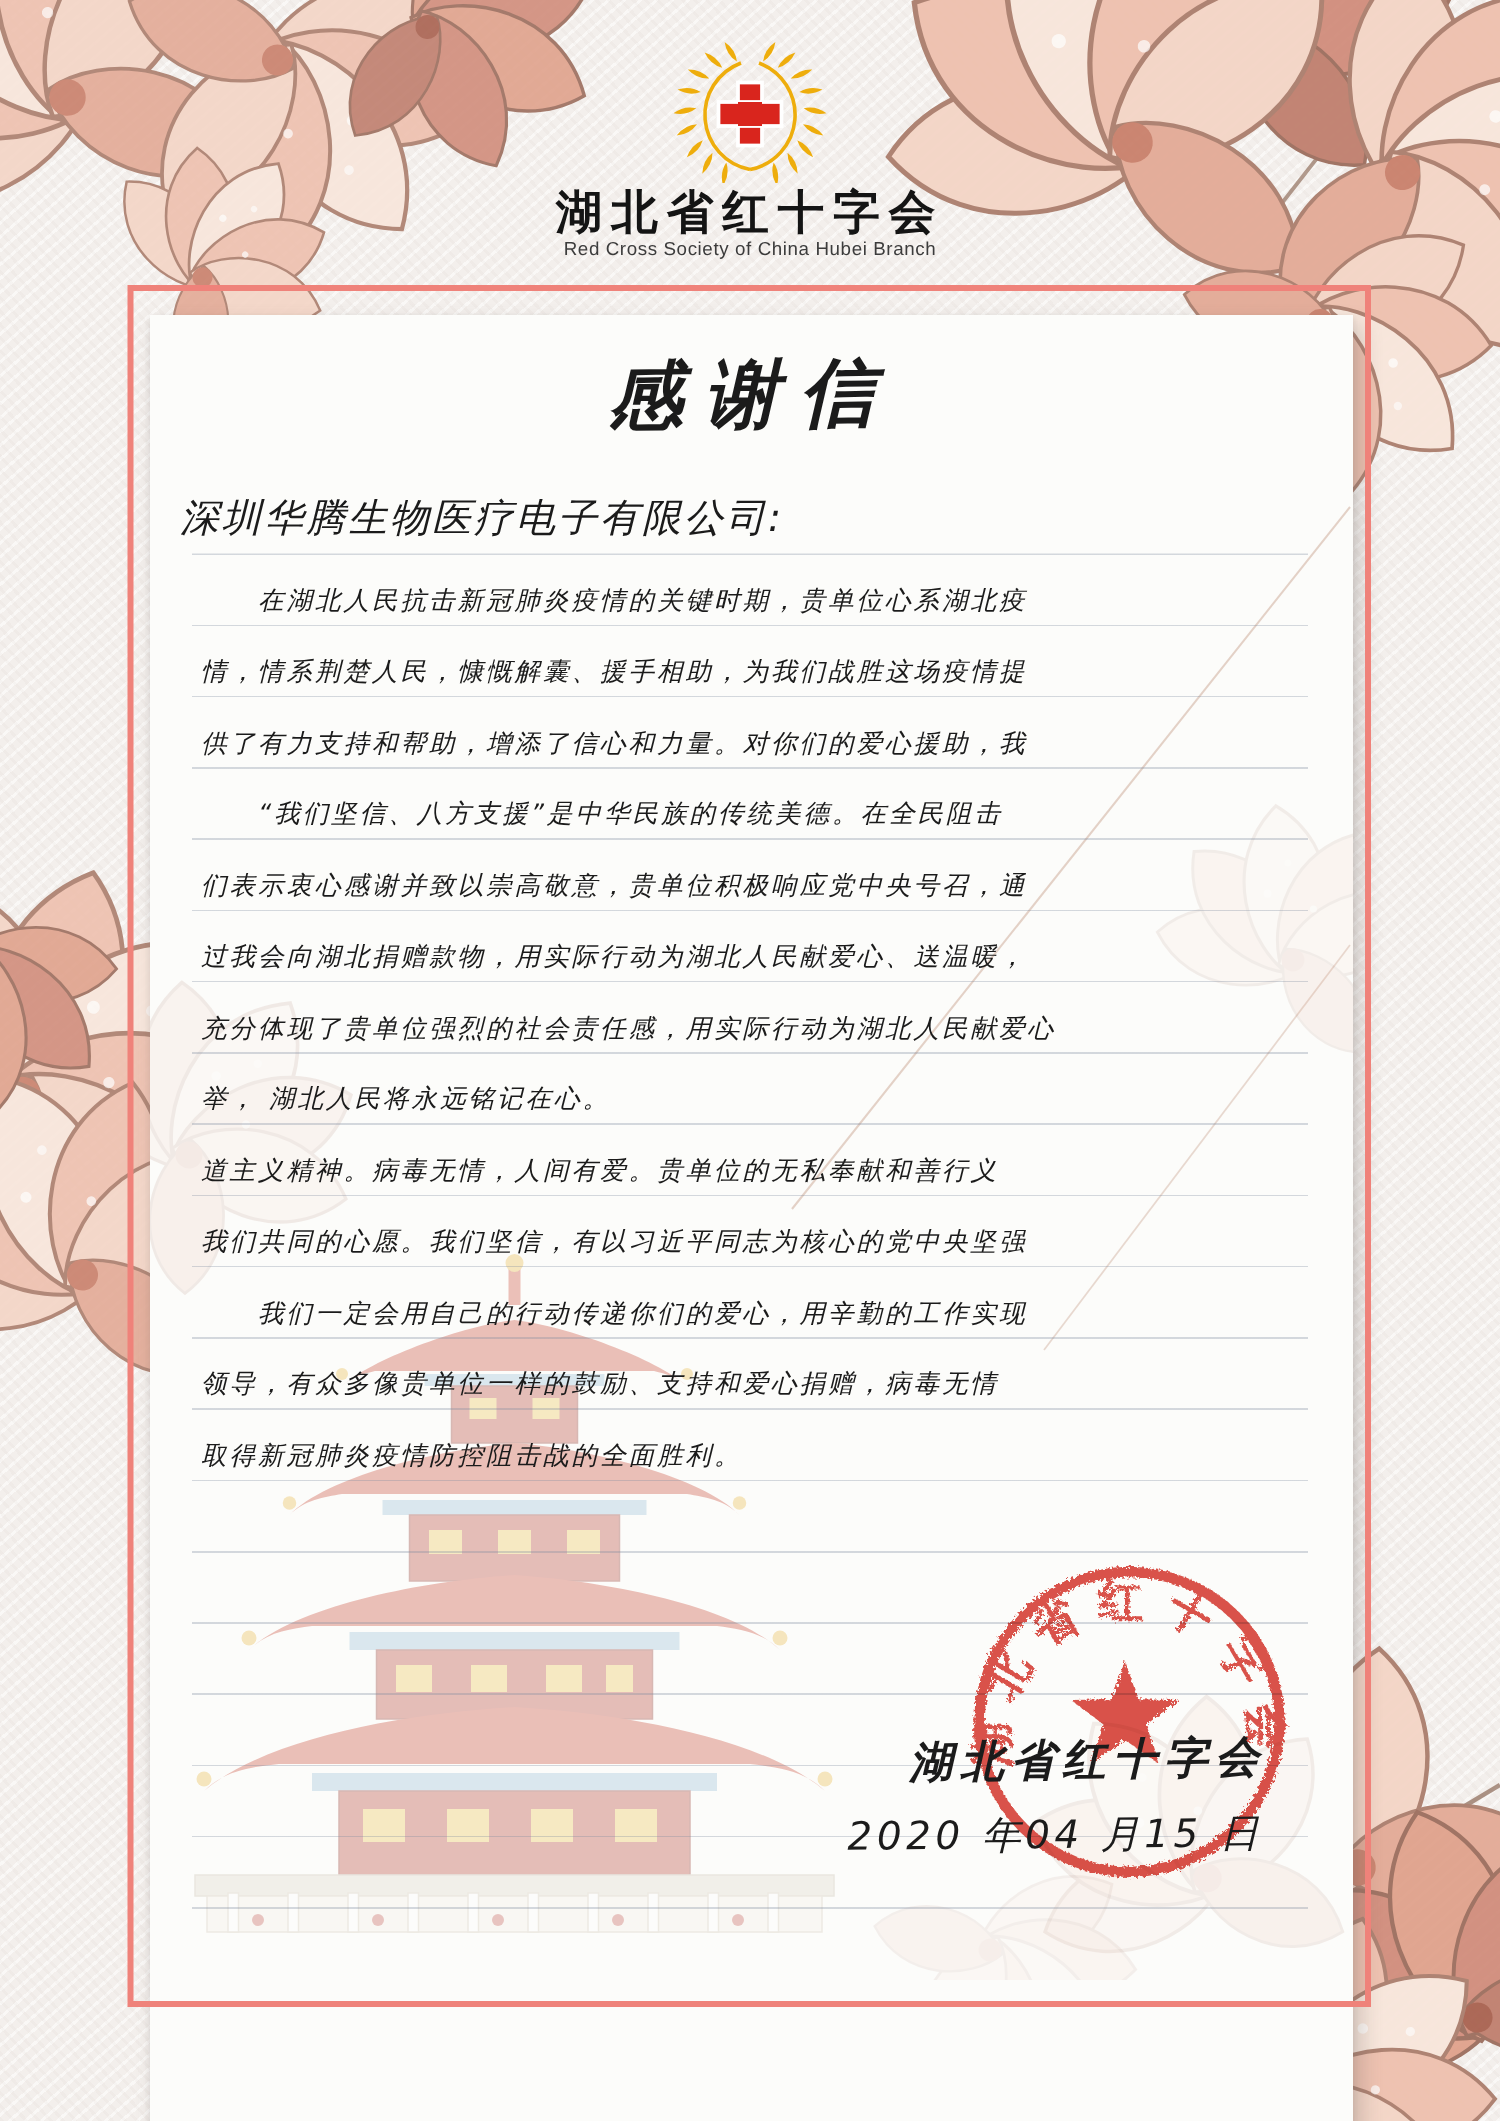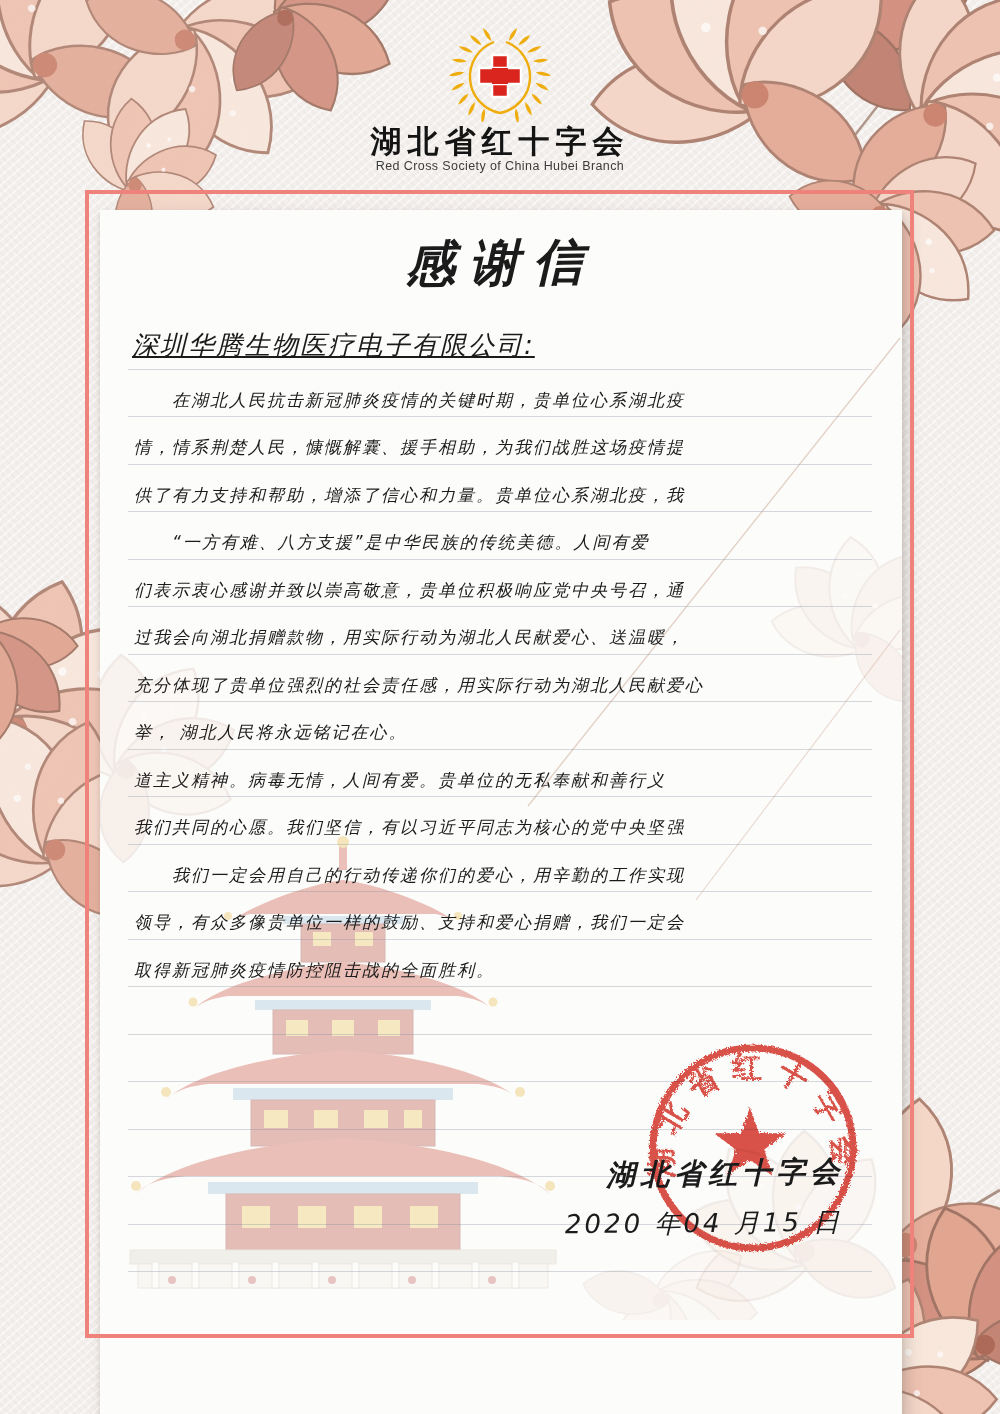--- a/index.html
+++ b/index.html
@@ -41,21 +41,21 @@
     z-index:2;
   }
   
   .hand{font-family:"DejaVu Sans", sans-serif;font-style:italic;color:#1b1b1b;}
   .letter-title{
     top:20px;left:0;right:0;text-align:center;
     font-size:50px;font-weight:700;letter-spacing:14px;
     transform:rotate(-1deg);z-index:4;
   }
   .recipient{
-    top:118px;left:32px;font-size:26px;letter-spacing:2px;z-index:4;text-decoration:underline;
+    top:118px;left:20px;font-size:26px;letter-spacing:2px;z-index:4;
   }
   .bodytext{left:34px;top:160px;width:736px;z-index:4;}
   .bodyline{
     height:47.5px;display:flex;align-items:flex-end;
     padding-bottom:6px;box-sizing:border-box;
     font-size:17px;letter-spacing:2px;white-space:pre;
   }
   .signature{
     top:944px;right:58px;font-size:29px;font-weight:600;letter-spacing:5px;
     z-index:6;transform:rotate(-1deg);
@@ -241,30 +241,30 @@
 
   <div class="abs ruled"></div>
 
   <div class="abs hand letter-title">感谢信</div>
 
   <div class="abs hand recipient">深圳华腾生物医疗电子有限公司:</div>
 
   <div class="abs bodytext">
     <div class="hand bodyline">　　在湖北人民抗击新冠肺炎疫情的关键时期，贵单位心系湖北疫</div>
     <div class="hand bodyline">情，情系荆楚人民，慷慨解囊、援手相助，为我们战胜这场疫情提</div>
-    <div class="hand bodyline">供了有力支持和帮助，增添了信心和力量。贵单位心系湖北疫，我</div>
-    <div class="hand bodyline">　　“一方有难、八方支援”是中华民族的传统美德。人间有爱</div>
+    <div class="hand bodyline">供了有力支持和帮助，增添了信心和力量。对你们的爱心援助，我</div>
+    <div class="hand bodyline">　　“我们坚信、八方支援”是中华民族的传统美德。在全民阻击</div>
     <div class="hand bodyline">们表示衷心感谢并致以崇高敬意，贵单位积极响应党中央号召，通</div>
     <div class="hand bodyline">过我会向湖北捐赠款物，用实际行动为湖北人民献爱心、送温暖，</div>
     <div class="hand bodyline">充分体现了贵单位强烈的社会责任感，用实际行动为湖北人民献爱心</div>
     <div class="hand bodyline">举， 湖北人民将永远铭记在心。</div>
     <div class="hand bodyline">道主义精神。病毒无情，人间有爱。贵单位的无私奉献和善行义</div>
     <div class="hand bodyline">我们共同的心愿。我们坚信，有以习近平同志为核心的党中央坚强</div>
     <div class="hand bodyline">　　我们一定会用自己的行动传递你们的爱心，用辛勤的工作实现</div>
-    <div class="hand bodyline">领导，有众多像贵单位一样的鼓励、支持和爱心捐赠，我们一定会</div>
+    <div class="hand bodyline">领导，有众多像贵单位一样的鼓励、支持和爱心捐赠，病毒无情</div>
     <div class="hand bodyline">取得新冠肺炎疫情防控阻击战的全面胜利。</div>
   </div>
 
   <svg class="abs seal" width="216" height="216" viewBox="0 0 216 216">
     <defs>
       <path id="sealArc" d="M 30,140 A 81,81 0 1 1 186,140" fill="none"></path>
     </defs>
     <g filter="url(#rough)" opacity="0.88">
       <circle cx="108" cy="108" r="100" fill="none" stroke="#d3281c" stroke-width="7"></circle>
       <polygon points="105,67 96.2,92.9 68.9,93.3 90.7,109.6 82.7,135.7 105,120 127.3,135.7 119.3,109.6 141.1,93.3 113.8,92.9" fill="#d3281c"></polygon>

